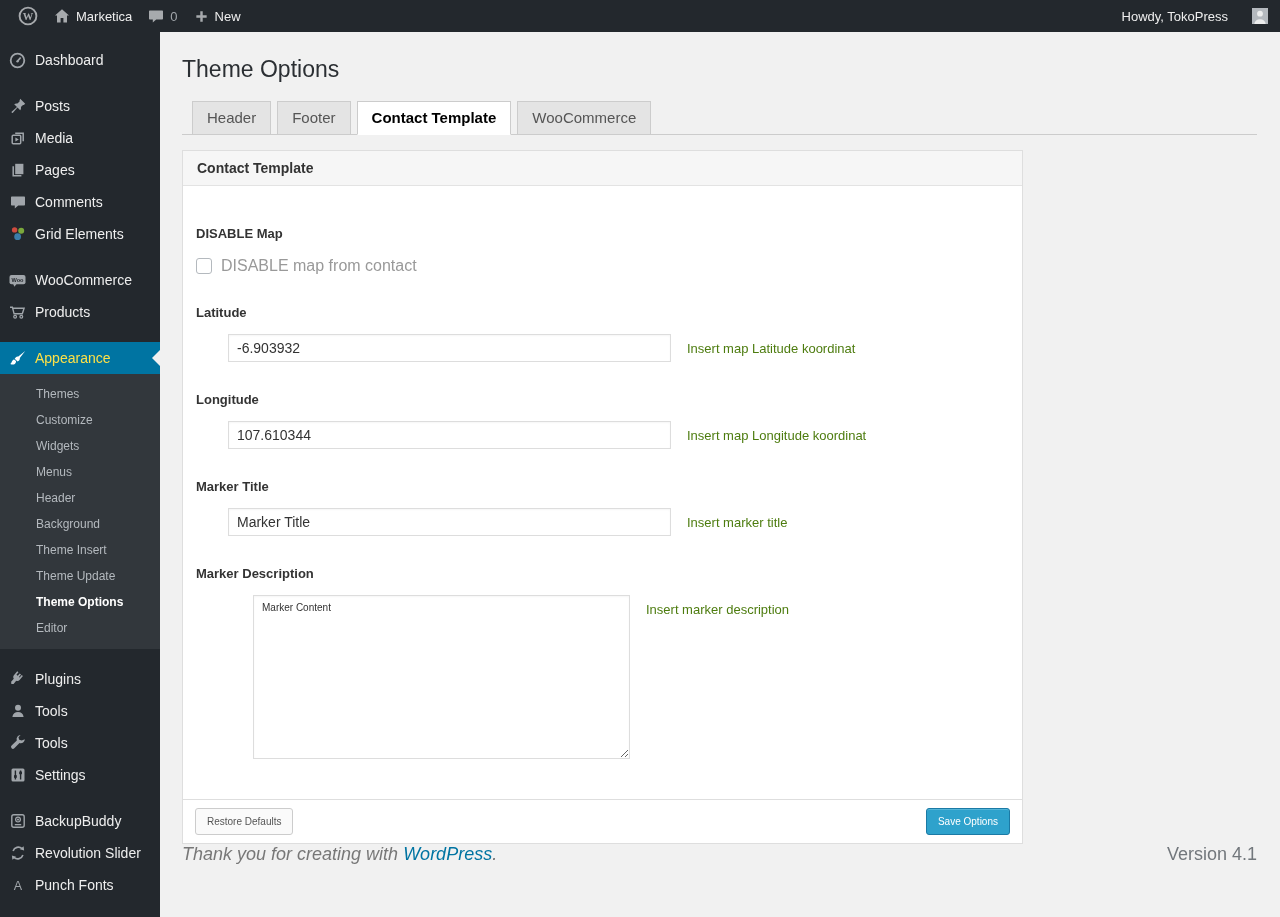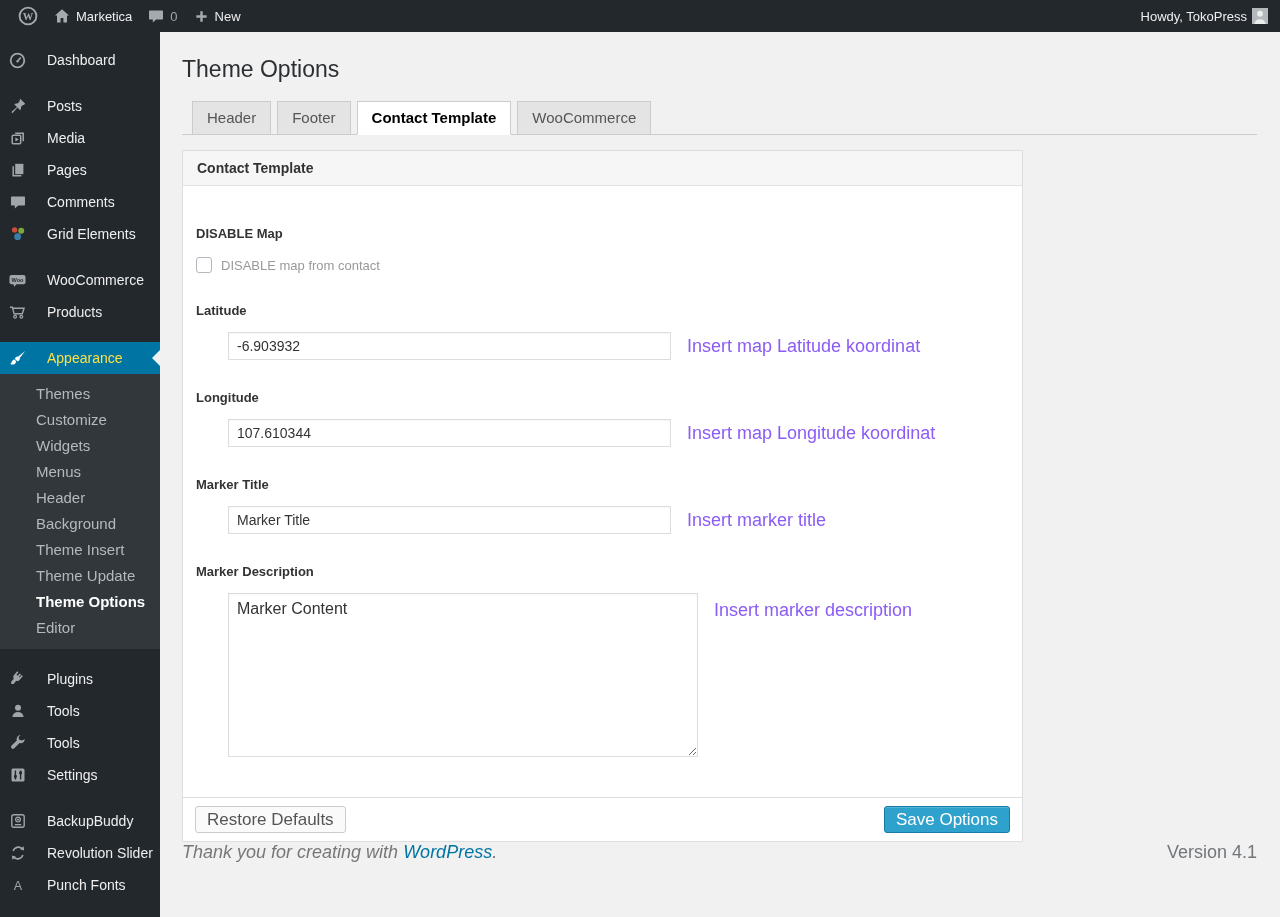--- a/index.html
+++ b/index.html
@@ -11,46 +11,46 @@
   }
 
   
   .adminbar {
     position:absolute; top:0; left:0; width:1280px; height:32px;
     background:#23282d; color:#eee; display:flex; align-items:center;
     font-size:13px; z-index:50; padding:0 12px 0 10px;
   }
   .ab-item { display:flex; align-items:center; gap:6px; padding:0 8px; height:32px; cursor:pointer; }
   .ab-count { color:#a0a5aa; }
-  .ab-right { margin-left:auto; display:flex; align-items:center; gap:5px; cursor:pointer;padding-left:29px; }
+  .ab-right { margin-left:auto; display:flex; align-items:center; gap:24px; cursor:pointer;padding-left:29px; }
   .avatar { width:16px; height:16px; background:#b4b9be; display:inline-block; overflow:hidden; }
 
   
   .sidebar {
     position:absolute; top:32px; left:0; width:160px; height:885px;
     background:#23282d; overflow:hidden;
   }
   .menu-list { padding-top:12px; }
   .menu-item {
     display:flex; align-items:center; height:32px; color:#eee;
-    font-size:14px; cursor:pointer; position:relative;gap:12px;
+    font-size:14px; cursor:pointer; position:relative;
   }
   .menu-item .menu-icon {
     width:35px; display:flex; justify-content:center; align-items:center; color:#a0a5aa; flex:0 0 35px;
   }
   .menu-item.group-gap { margin-top:14px; }
   .menu-item.active { background:#0074a2; color:#fde047; }
   .menu-item.active .menu-icon { color:#fff; }
   .menu-item.active::after {
     content:""; position:absolute; right:0; top:50%; margin-top:-8px;
     border:8px solid transparent; border-right-color:#f1f1f1;
   }
   .submenu { background:#32373c; padding:7px 0 8px; }
   .submenu-item {
-    padding:6px 0 6px 36px; font-size:15px; color:#b4b9be; cursor:pointer; line-height:14px;
+    padding:6px 0 6px 36px; font-size:12px; color:#b4b9be; cursor:pointer; line-height:14px;
   }
   .submenu-item.current { color:#fff; font-weight:bold; }
 
   
   .content {
     position:absolute; top:32px; left:160px; width:1120px; height:885px;
     padding:23px 23px 0 22px;
   }
   .page-title { font-size:23px; font-weight:400; color:#2b2f33; margin:0 0 17px; line-height:29px; }
 
@@ -72,43 +72,43 @@
   .panel-body { padding:12px 14px 40px 13px; }
 
   .field-label { font-weight:bold; font-size:13px; color:#333; margin-top:30px; line-height:15px; }
   .field-label.first { margin-top:28px; }
 
   .checkbox-row { margin-top:16px; display:flex; align-items:center; gap:9px; }
   .checkbox {
     width:16px; height:16px; border:1px solid #b4b9be; border-radius:3px;
     background:#fff; display:inline-block; cursor:pointer; flex:0 0 16px;
   }
-  .checkbox-label { color:#999; font-size:13px; }
+  .checkbox-label { color:#999; font-size:16px; }
 
   .control-row { margin-top:14px; display:flex; align-items:center;padding-left:32px; }
   .control-row.top { align-items:flex-start; }
   input.text-input {
     width:443px; height:28px; border:1px solid #ddd; background:#fff;
     padding:0 8px; font-size:14px; color:#333; font-family:"Liberation Sans", sans-serif;
     box-shadow:inset 0 1px 2px rgba(0,0,0,.04); outline:none;
   }
   textarea.area-input {
-    width:470px; height:164px; border:1px solid #ddd; background:#fff;
-    padding:6px 8px; font-size:16px; color:#333; font-family:"Liberation Sans", sans-serif;
-    resize:vertical; box-shadow:inset 0 1px 2px rgba(0,0,0,.04); outline:none;
-  }
-  .hint { margin-left:16px; color:#8b5cf6; font-size:18px; }
+    width:377px; height:164px; border:1px solid #ddd; background:#fff;
+    padding:6px 8px; font-size:10px; color:#333; font-family:"Liberation Sans", sans-serif;
+    resize:vertical; box-shadow:inset 0 1px 2px rgba(0,0,0,.04); outline:none;margin-left:25px;
+  }
+  .hint { margin-left:16px; color:#4d7c0f; font-size:13px; }
   .control-row.top .hint { margin-top:7px; }
 
   .panel-footer {
     border-top:1px solid #dedede; padding:8px 12px; display:flex;
     justify-content:space-between; align-items:center; background:#fff;
   }
   .btn {
-    border-radius:3px; font-size:17px; line-height:15px; padding:5px 11px;
+    border-radius:3px; font-size:10px; line-height:15px; padding:5px 11px;
     cursor:pointer; font-family:"Liberation Sans", sans-serif;
   }
   .btn-secondary { background:#fafafa; border:1px solid #ccc; color:#555; }
   .btn-primary {
     background:#2ea2cc; border:1px solid #1b7aa5; color:#fff;
     box-shadow:inset 0 1px 0 rgba(120,200,230,.5);
   }
 
   .page-footer {
     width:1075px; display:flex; justify-content:space-between;

